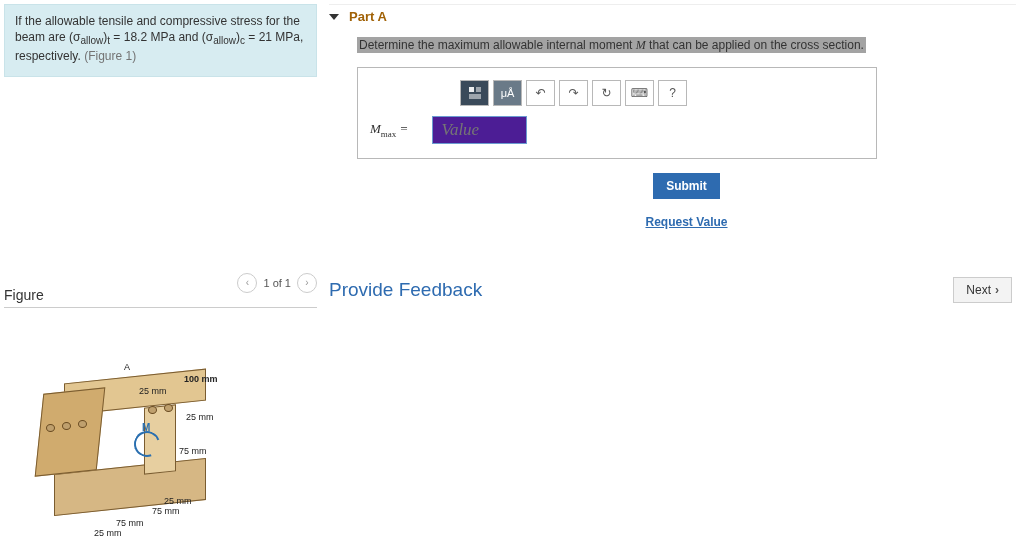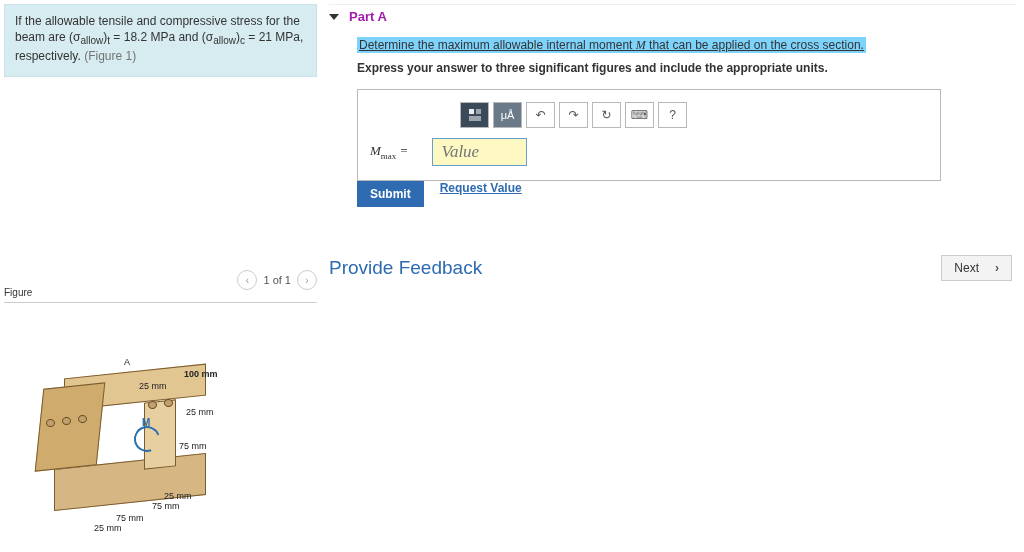--- a/index.html
+++ b/index.html
@@ -36,21 +36,21 @@
   .problem-box .figlink { color: #737373; }
   .figure-block { margin-top: 185px; }
   .figure-header {
     display: flex;
     align-items: center;
     justify-content: space-between;
     border-bottom: 1px solid #ccc;
     padding-bottom: 4px;
     margin-bottom: 8px;
   }
-  .figure-title { font-size: 10px; color: #333; margin-top: 25px; }
+  .figure-title { font-size: 14px; color: #333; margin-top: 25px; }
   .pager { display: flex; align-items: center; gap: 6px; font-size: 11px; color: #555; }
   .pager-btn {
     width: 18px; height: 18px; border: 1px solid #ccc; border-radius: 50%;
     display: flex; align-items: center; justify-content: center;
     color: #999; background: #fff; font-size: 10px;
   }
   .figure-img-area {
     width: 220px;
     height: 220px;
     position: relative;
@@ -61,34 +61,34 @@
   .beam-flange1 { position:absolute; left:40px; top:60px; width:140px; height:30px; background:#e2c691; border:1px solid #7a5c30; transform:skewY(-6deg); }
   .beam-flange2 { position:absolute; left:15px; top:75px; width:60px; height:80px; background:#d0ab6e; border:1px solid #7a5c30; transform:skewY(-6deg) skewX(-6deg); }
   .beam-web { position:absolute; left:120px; top:90px; width:30px; height:65px; background:#e7cfa0; border:1px solid #7a5c30; transform:skewY(-6deg); }
   .hole { position:absolute; width:7px; height:6px; border:1px solid #6a4c22; border-radius:50%; background:#bfa06e; }
   .dim { position:absolute; font-size:9px; color:#222; white-space:nowrap; }
   .m-arrow { position:absolute; left:110px; top:115px; width:22px; height:22px; border:2px solid #2a6fb0; border-right-color:transparent; border-radius:50%; transform:rotate(25deg);}
   .m-label { position:absolute; left:118px; top:106px; font-weight:bold; font-size:10px; color:#2a6fb0; }
 
   .part-header {
     display: flex; align-items: center; gap: 10px;
-    font-size: 13px; font-weight: bold; color: #a21caf; padding: 4px 0;
+    font-size: 13px; font-weight: bold; color: #a16207; padding: 4px 0;
     border-top: 1px solid #eee;
   }
   .caret-down {
     width:0;height:0;border-left:5px solid transparent;border-right:5px solid transparent;border-top:6px solid #333;
   }
   .part-body { padding: 10px 0 0 28px; }
-  .highlight-line { background:#7dd3fc; color:#333; padding:1px 2px; display:inline;text-decoration:underline; }
+  .highlight-line { background:#a3a3a3; color:#333; padding:1px 2px; display:inline; }
   .highlight-line em { font-style: italic; font-family: 'Times New Roman', serif; }
   .instruct { margin-top:8px; font-weight:bold; font-size:12px; }
 
   .answer-box {
     border:1px solid #b8b8b8;
-    width:584px;
+    width:520px;
     margin-top:14px;
     padding:12px 12px 14px 12px;
     box-sizing:border-box;
   }
   .toolbar {
     display:flex; gap:4px; justify-content:flex-start;
     margin-left:90px; margin-bottom:10px;
   }
   .tbtn {
     width:27px; height:24px; border:1px solid #b8b8b8; background:#fff;
@@ -96,40 +96,40 @@
     color:#555; font-size:12px;
   }
   .tbtn.dark { background:#3a4a5a; color:#fff; }
   .tbtn.mu { background:#6a7a88; color:#fff; font-size:11px; }
   .answer-row { display:flex; align-items:center; gap:24px; }
   .mmax { font-family:'Times New Roman', serif; font-style:italic; font-size:13px; }
   .mmax sub { font-size:9px; font-style:normal; }
   .val-input, .unit-input {
     border:1px solid #6a9bd1; height:28px; box-sizing:border-box;
     font-family:'Times New Roman', serif; font-style:italic;
-    color:#888; font-size:17px; padding:2px 8px; background:#fef9c3;
+    color:#888; font-size:17px; padding:2px 8px; background:#4c1d95;
   }
   .val-input { width:95px; }
   .unit-input { width:90px; }
 
-  .submit-row { display:flex; align-items:flex-start; gap:16px; }
+  .submit-row { margin-top:14px; display:flex; align-items:center; gap:16px;flex-direction:column; }
   .submit-btn {
     background:#2e6bb0; color:#fff; border:none; padding:6px 13px;
     font-size:12px; font-weight:bold;
   }
   .req-link { color:#2e6bb0; font-size:12px; font-weight:bold; text-decoration:underline; }
 
   .footer-row {
     display:flex; justify-content:space-between; align-items:center;
     margin-top:48px; padding-right:4px;
   }
   .feedback-link { color:#2e6bb0; font-size:19px; margin-left:-28px;}
   .next-btn {
     border:1px solid #ccc; background:#f3f3f3; padding:5px 12px;
-    font-size:12px; color:#333; display:flex; align-items:center; gap:16px;
+    font-size:12px; color:#333; display:flex; align-items:center; gap:4px;
   }
   .next-btn .chev { font-weight:bold; color:#555; }
 </style>
 </head>
 <body>
 
 <div class="container">
   <div class="left-col">
     <div class="problem-box">
       <span>If the allowable tensile and compressive stress for the beam are </span>
@@ -179,21 +179,20 @@
     <div class="part-header">
       <span class="caret-down"></span>
       <span>Part A</span>
     </div>
     <div class="part-body">
       <div>
         <span class="highlight-line">
           <span>Determine the maximum allowable internal moment </span><em>M</em><span> that can be applied on the cross section.</span>
         </span>
       </div>
-      <div class="instruct">Express your answer to three significant figures and include the appropriate units.</div>
 
       <div class="answer-box">
         <div class="toolbar">
           <div class="tbtn dark">
             <svg width="14" height="14">
                 <rect x="1" y="1" width="5" height="5" fill="#fff" opacity="0.9"></rect>
                 <rect x="8" y="1" width="5" height="5" fill="#fff" opacity="0.5"></rect>
                 <rect x="1" y="8" width="12" height="5" fill="#fff" opacity="0.5"></rect>
               </svg>
           </div>

